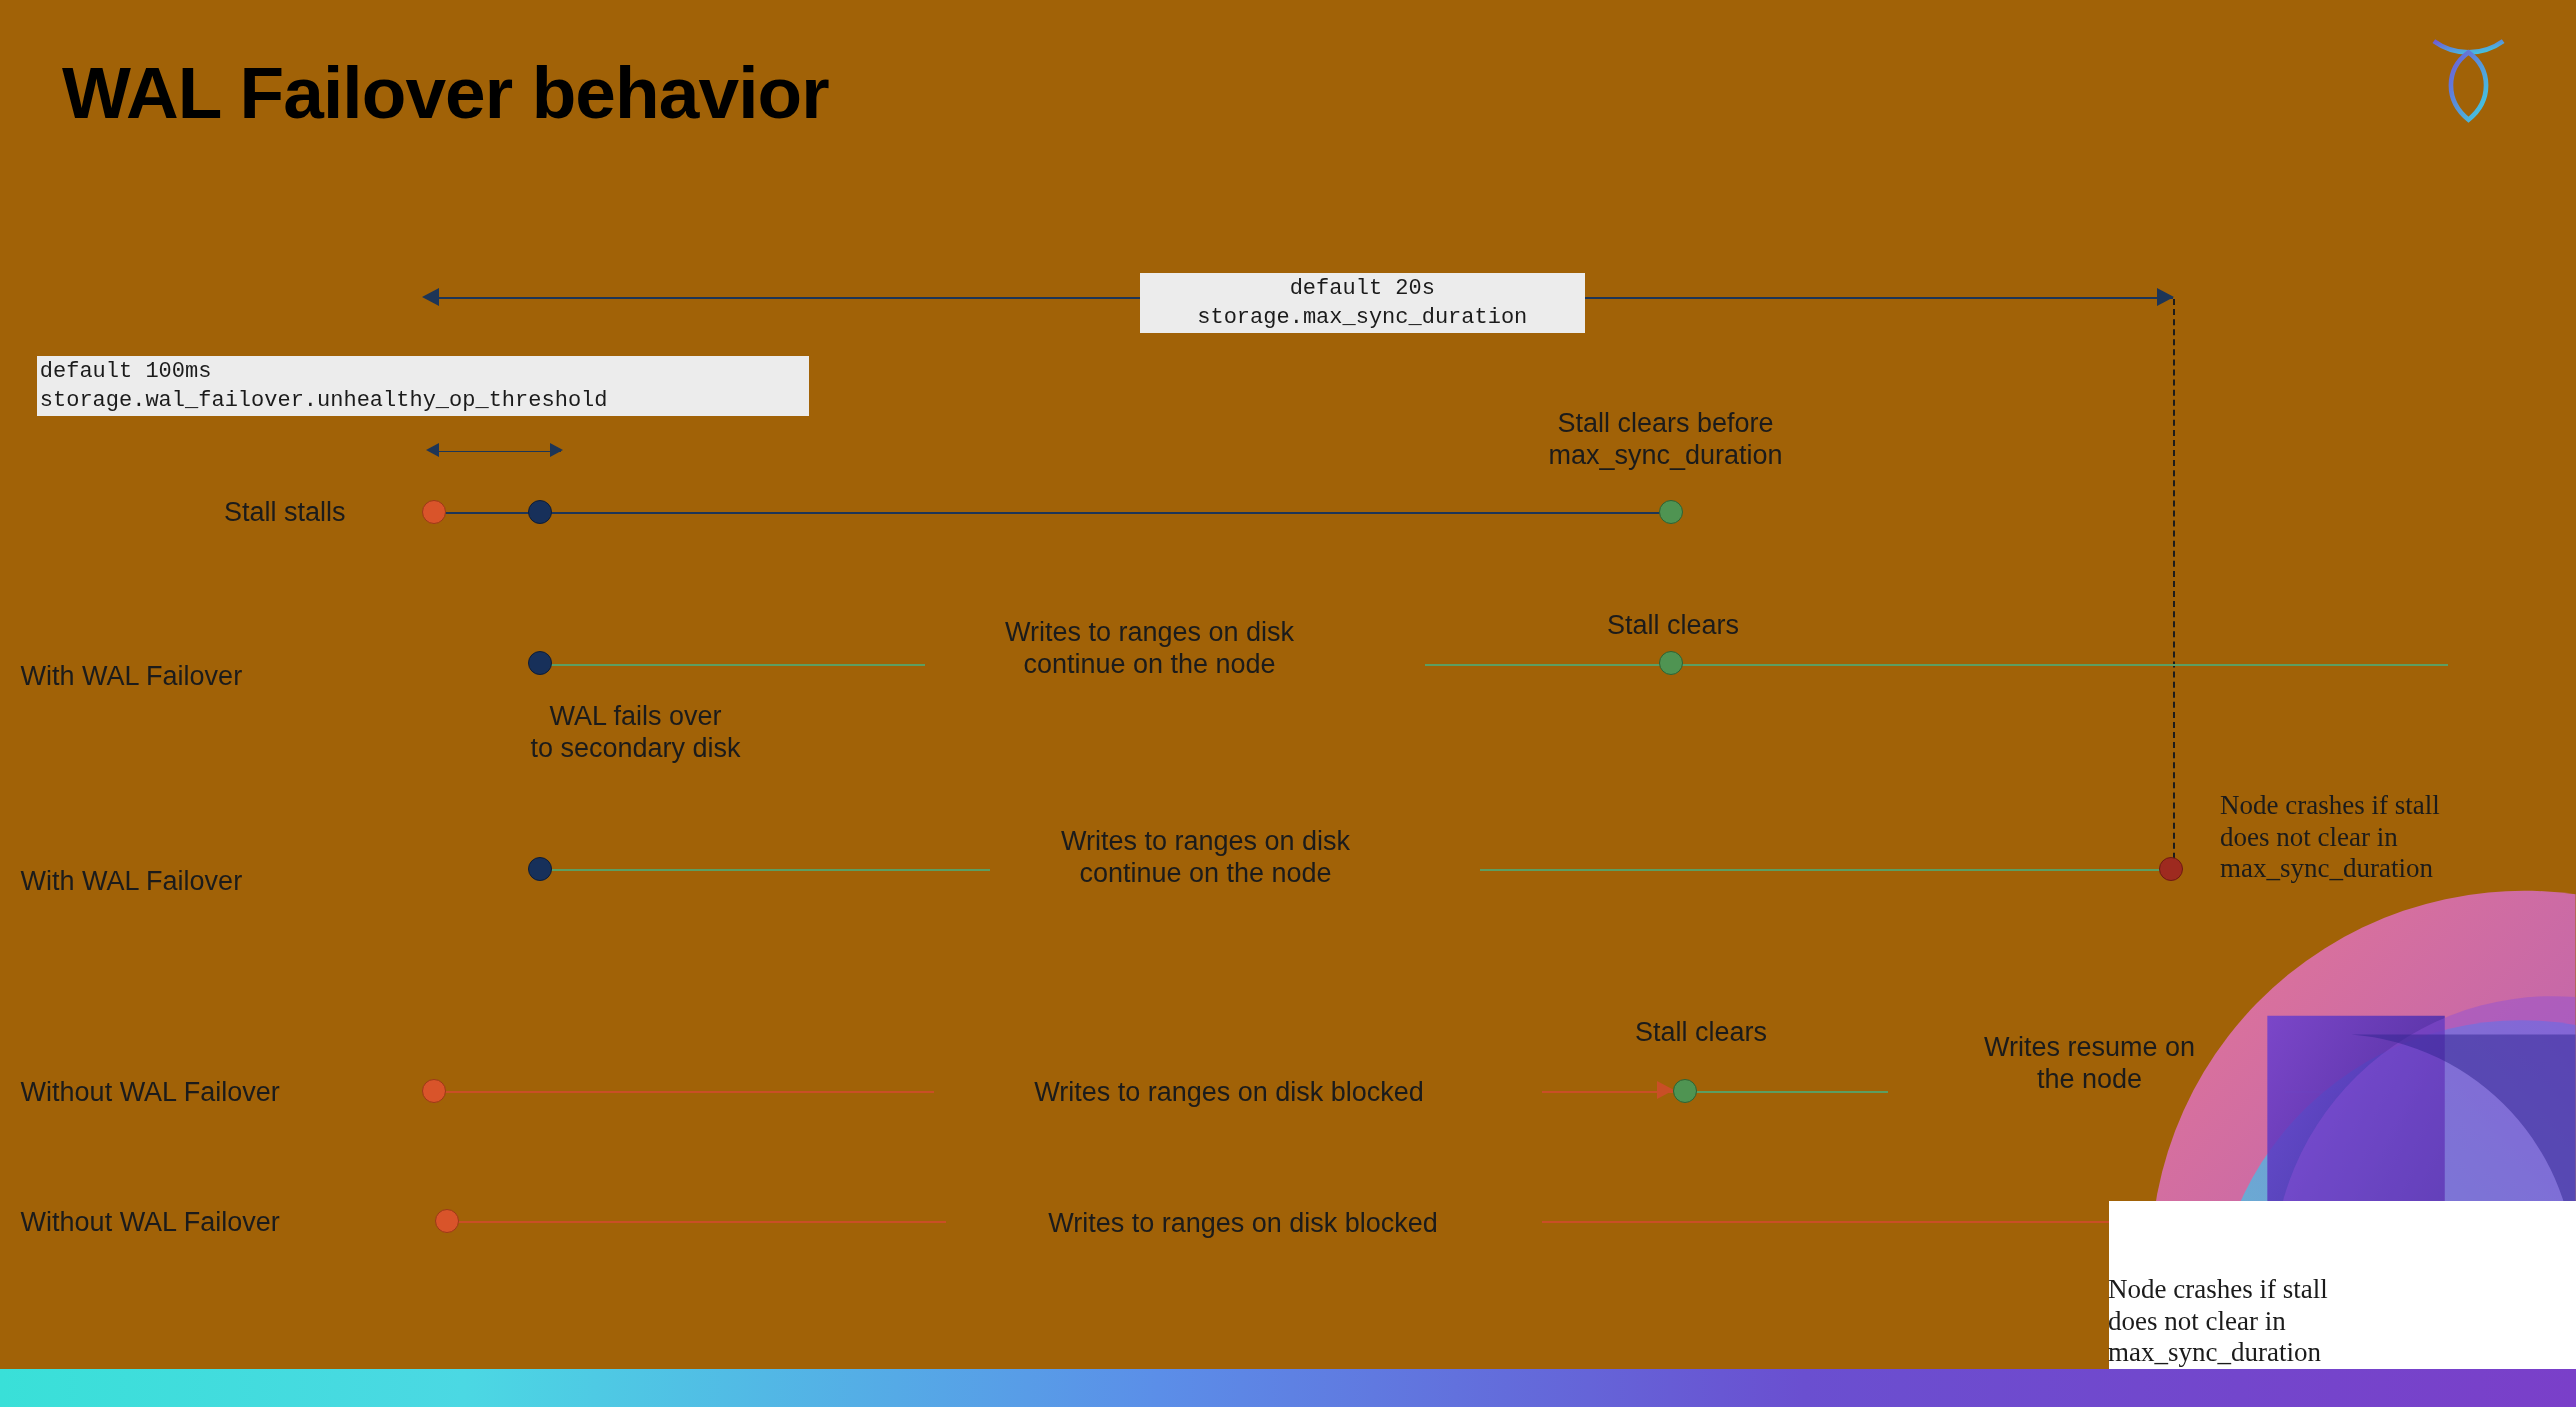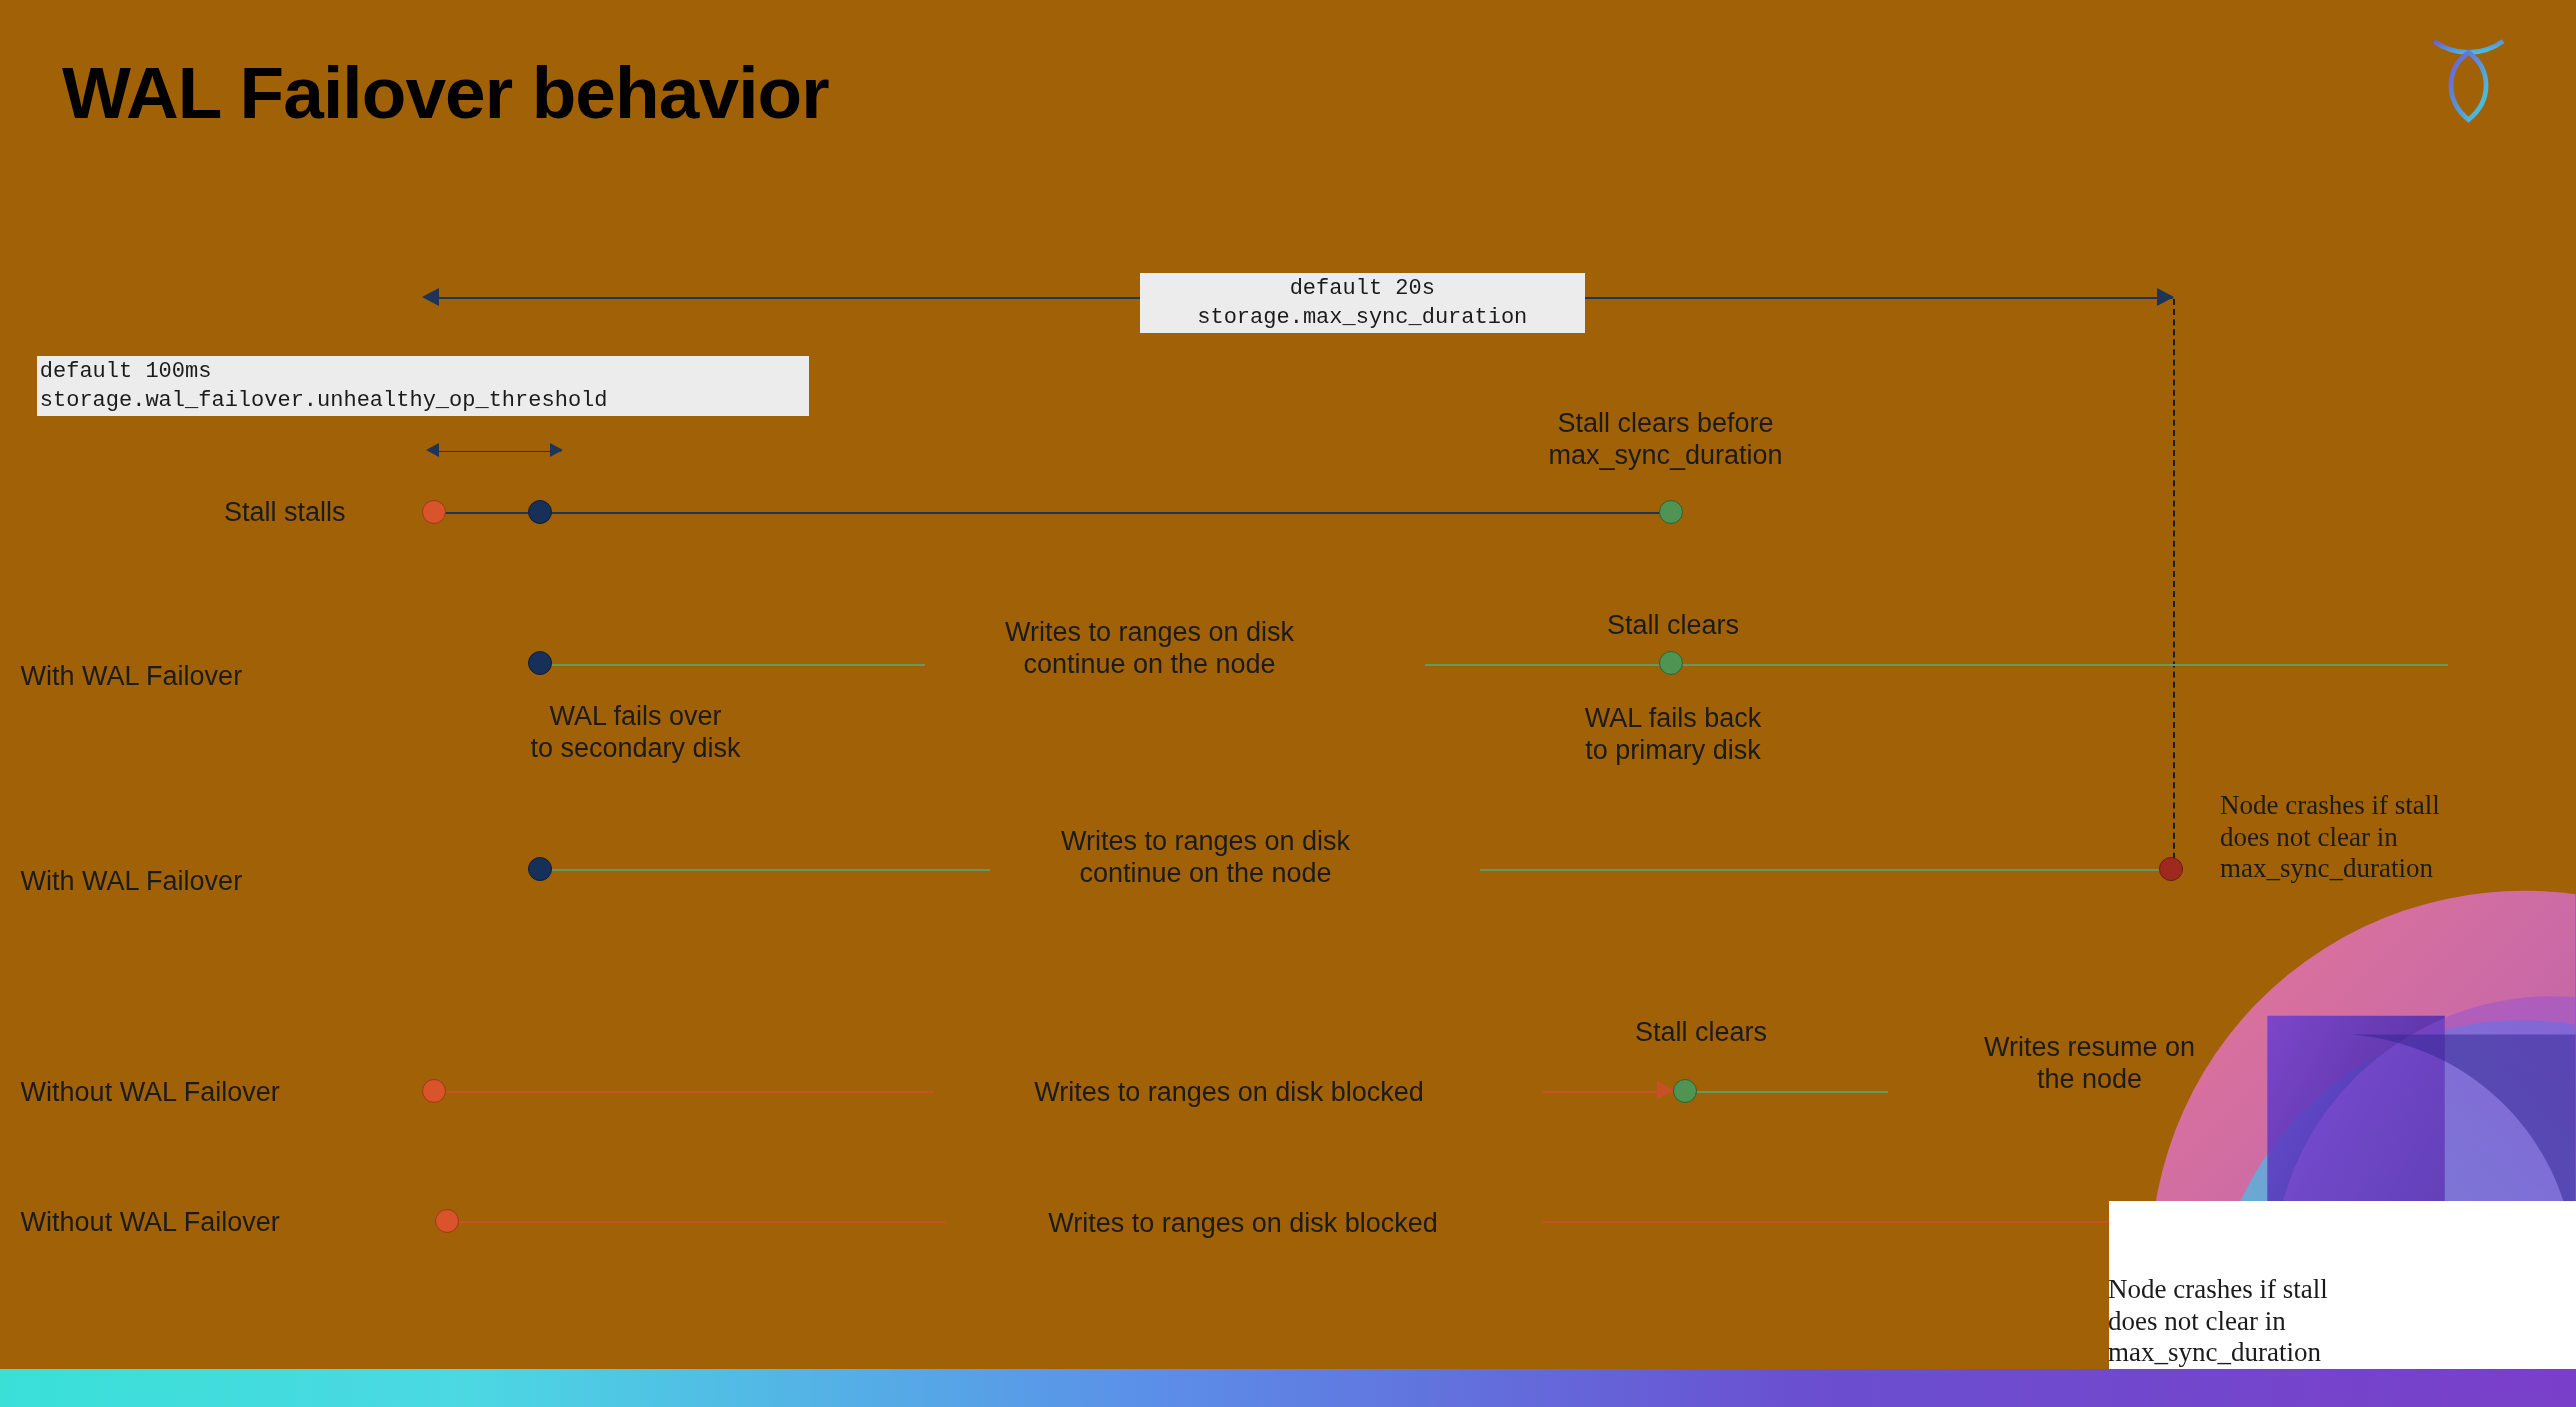--- a/index.html
+++ b/index.html
@@ -183,22 +183,20 @@
   <div class="hline green" style="left:551px; top:664px; width:374px;"></div>
   <div class="hline green" style="left:1425px; top:664px; width:1023px;"></div>
   <div class="dot navy" style="left:528px; top:651px;"></div>
   <div class="dot green" style="left:1659px; top:651px;"></div>
 
   <div class="note" style="left:944px; top:617px; width:411px;">Writes to ranges on disk
 continue on the node</div>
   <div class="note" style="left:1505px; top:610px; width:336px;">Stall clears</div>
   <div class="note" style="left:458px; top:701px; width:355px;">WAL fails over
 to secondary disk</div>
-  <div class="note" style="left:1505px; top:703px; width:336px;">WAL fails  back
-to primary disk</div>
 
   <div class="lane-label" style="left:20.6px; top:866px;">With WAL Failover</div>
   <div class="hline green" style="left:551px; top:869px; width:439px;"></div>
   <div class="hline green" style="left:1480px; top:869px; width:699px;"></div>
   <div class="dot navy" style="left:528px; top:857px;"></div>
   <div class="dot darkred" style="left:2159px; top:857px;"></div>
 
   <div class="note" style="left:1000px; top:826px; width:411px;">Writes to ranges on disk
 continue on the node</div>
   <div class="note left" style="left:2220px; top:790px; width:355px;">Node crashes if stall

